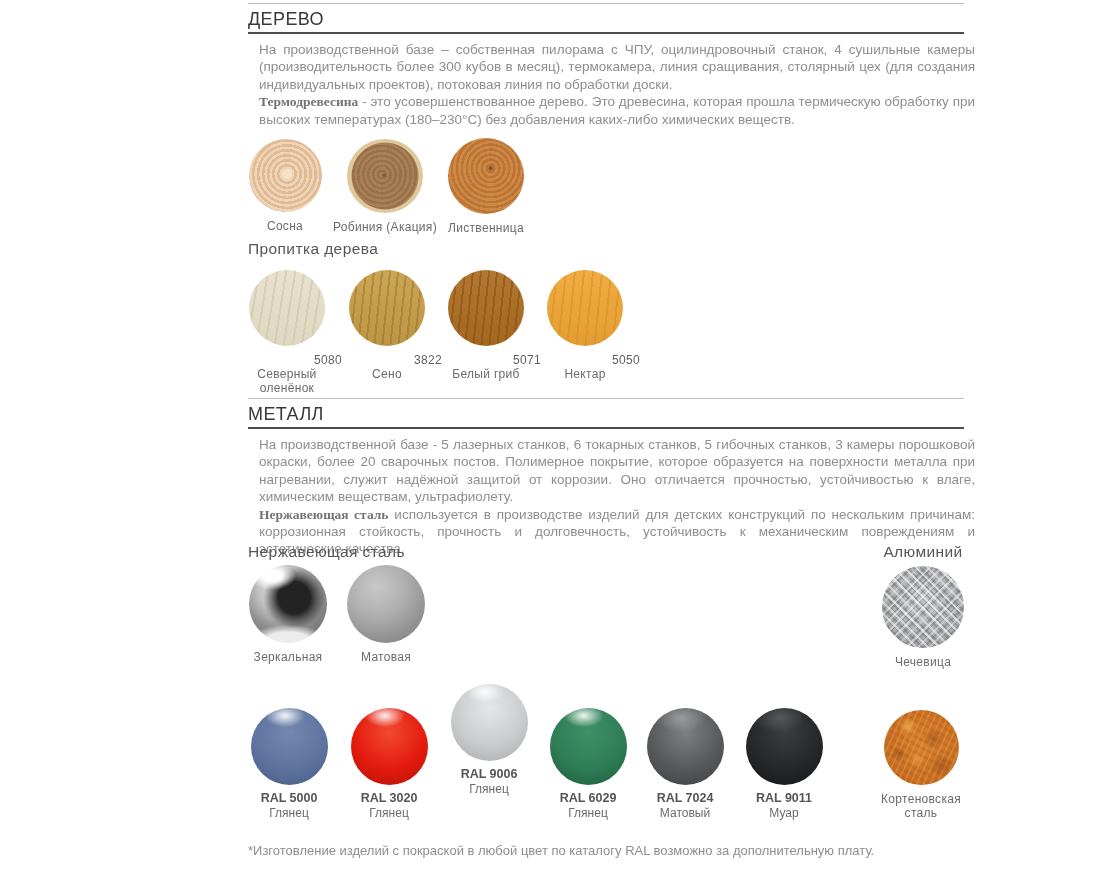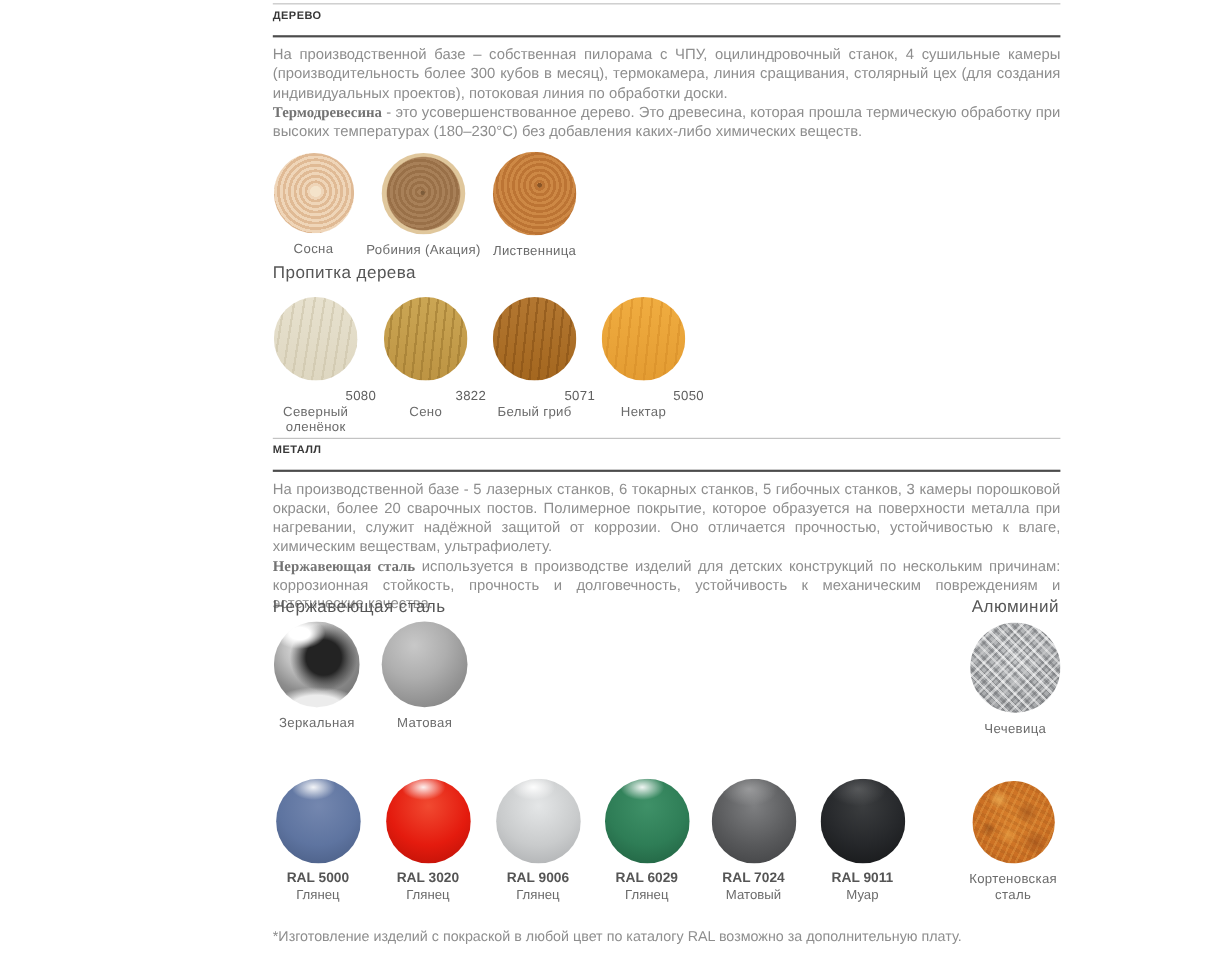--- a/index.html
+++ b/index.html
@@ -6,27 +6,27 @@
   html,body { background:#ffffff; }
   .page {
     position:relative; width:1109px; height:880px; background:#fff;
     font-family:"Liberation Sans", sans-serif; overflow:hidden;
   }
   
   .hairline { position:absolute; left:248px; width:716px; height:1px; background:#bdbdbd; }
   .rule     { position:absolute; left:248px; width:716px; height:2px; background:#4c4c4c; }
   .sec-title{
     position:absolute; left:248px; width:716px;
-    font-size:10px; font-weight:bold; color:#383838; letter-spacing:.4px;
+    font-size:18px; font-weight:normal; color:#383838; letter-spacing:.4px;
   }
   .sub-title{
     position:absolute; font-size:15.5px; color:#565656; letter-spacing:.4px;
   }
   
-  .para-block { position:absolute; left:248px; width:716px; }
+  .para-block { position:absolute; left:259px; width:716px; }
   .para {
     font-size:13.5px; line-height:17.4px; color:#8e8e8e;
     text-align:justify;
   }
   .para b { color:#737373; font-weight:bold;font-family:Liberation Serif, serif; }
   .footnote {
     position:absolute; left:248px; width:716px;
     font-size:13px; color:#8e8e8e;
   }
   
@@ -220,21 +220,21 @@
         <span class="fin">Глянец</span>
       </div>
   </div>
   <div class="sw" style="left:334px; top:708px; width:110px">
     <div class="circ ball ral3020"></div>
     <div class="cap-b">
         <span class="code">RAL 3020</span>
         <span class="fin">Глянец</span>
       </div>
   </div>
-  <div class="sw" style="left:434px; top:708px; width:110px">
+  <div class="sw" style="left:434px; top:684px; width:110px">
     <div class="circ ball ral9006"></div>
     <div class="cap-b">
         <span class="code">RAL 9006</span>
         <span class="fin">Глянец</span>
       </div>
   </div>
   <div class="sw" style="left:533px; top:708px; width:110px">
     <div class="circ ball ral6029"></div>
     <div class="cap-b">
         <span class="code">RAL 6029</span>

